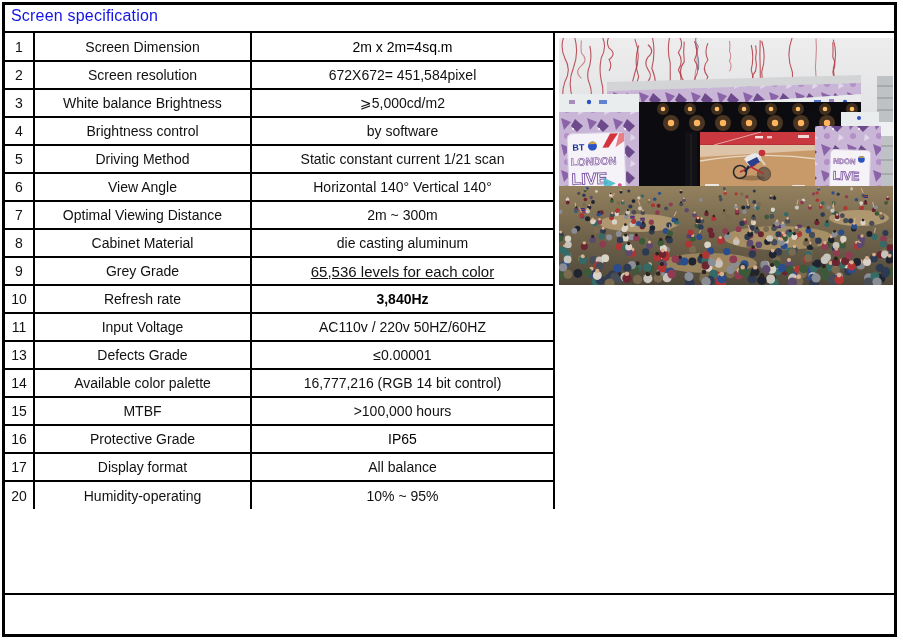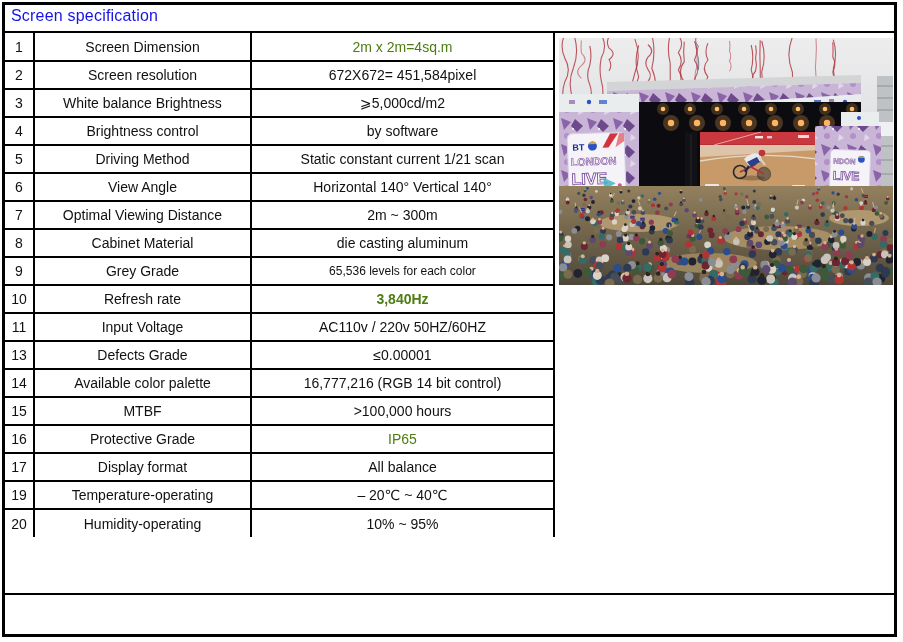--- a/index.html
+++ b/index.html
@@ -11,23 +11,23 @@
   table.spec{border-collapse:collapse;table-layout:fixed;position:absolute;left:0;top:0;width:549px;}
   table.spec td{border:2px solid #000;text-align:center;vertical-align:middle;font-size:14px;color:#111;height:24px;padding:0 2px;overflow:hidden;white-space:nowrap;}
   table.spec tr{height:28px;}
   table.spec td:first-child{border-left:none;}
   table.spec tr:first-child td{border-top:none;}
   table.spec tr:last-child td{border-bottom:none;}
   table.spec col.c-num{width:29px;}
   table.spec col.c-label{width:217px;}
   table.spec col.c-value{width:303px;}
   td.num{font-size:13px;}
-  td.value.blue{color:#4d7c0f;}
+  td.value.blue{color:#000000;}
   td.value.bold{font-weight:bold;}
-  td.value.small{font-size:12px;}
+  td.value.small{font-size:15px;text-decoration:underline;}
   .photo-wrap{position:absolute;left:554px;top:5px;width:334px;height:247px;}
   .footer-blank{height:41px;}
 </style>
 </head>
 <body>
 
 <div class="page">
   <div class="title-row">
     <span>Screen specification</span>
   </div>
@@ -112,25 +112,20 @@
           </tr>
           <tr>
             <td class="num">16</td>
             <td class="label">Protective Grade</td>
             <td class="value blue">IP65</td>
           </tr>
           <tr>
             <td class="num">17</td>
             <td class="label">Display format</td>
             <td class="value">All balance</td>
-          </tr>
-          <tr>
-            <td class="num">19</td>
-            <td class="label">Temperature-operating</td>
-            <td class="value">– 20℃ ~ 40℃</td>
           </tr>
           <tr>
             <td class="num">20</td>
             <td class="label">Humidity-operating</td>
             <td class="value">10% ~ 95%</td>
           </tr>
         </tbody>
     </table>
 
     <div class="photo-wrap">

